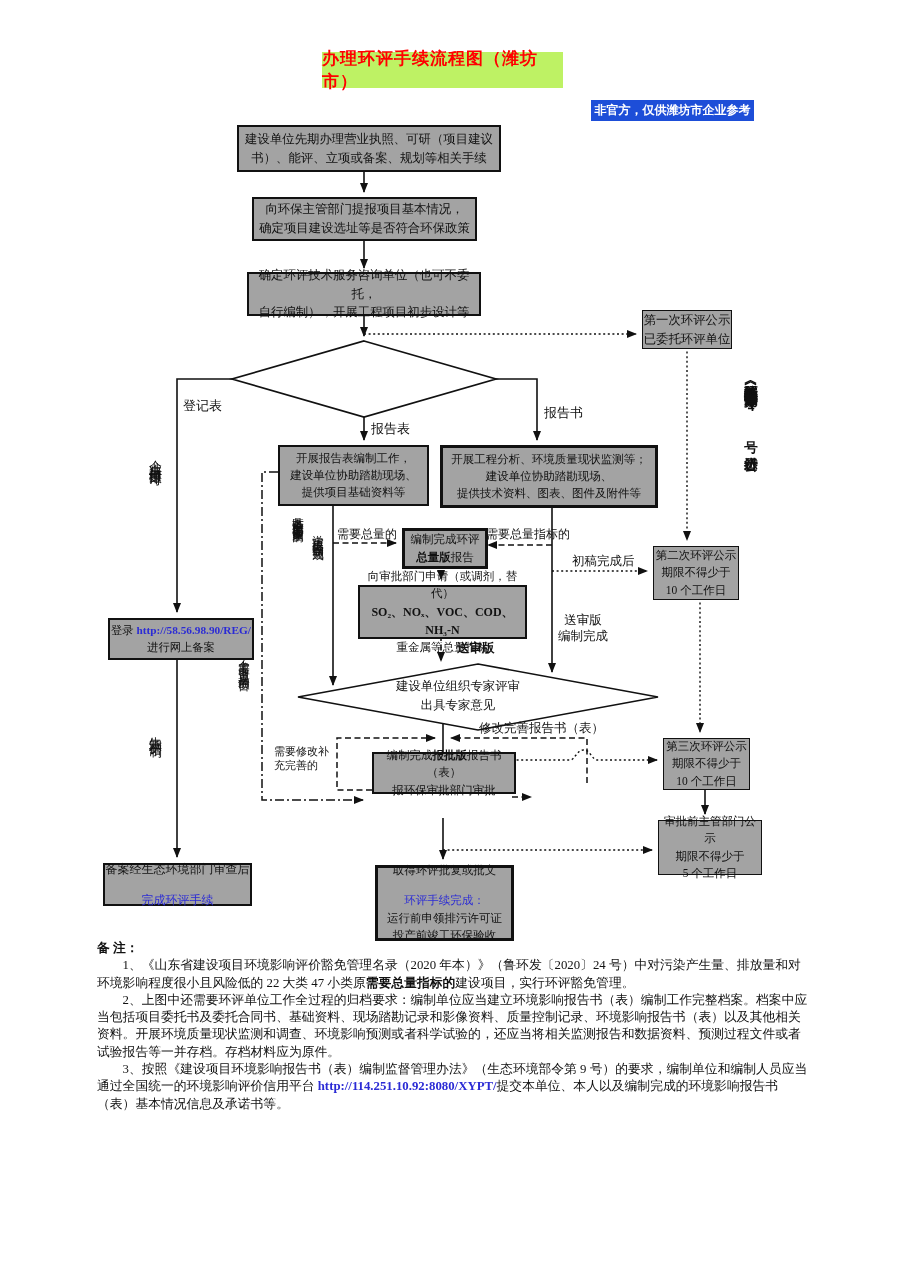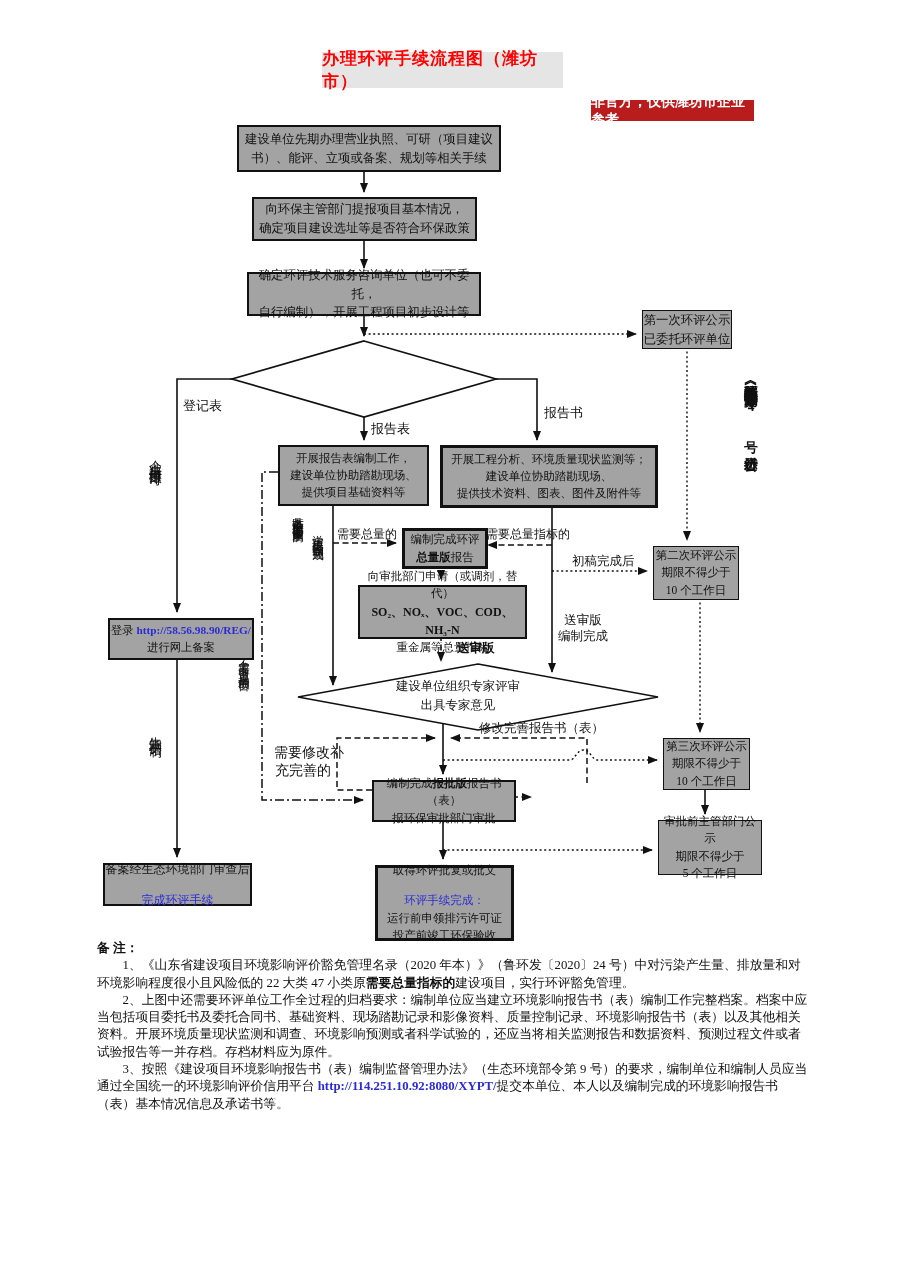--- a/index.html
+++ b/index.html
@@ -10,24 +10,24 @@
         align-items:center;justify-content:center;text-align:center;font-size:11.5px;line-height:1.5;}
   .node.b3{border-width:3px;}
   .node.b1{border-width:1.5px;}
   .fs12{font-size:12.4px;}
   .lbl{position:absolute;white-space:nowrap;font-size:12px;line-height:1.3;}
   .vert{writing-mode:vertical-rl;text-orientation:upright;}
   .dtext{position:absolute;text-align:center;font-size:12.4px;line-height:1.6;}
   .blue{color:#2b2bd5;margin-top:13px;}
   .bold{font-weight:bold;}
   a.link, .link{color:#2b2bd5;font-weight:bold;cursor:pointer;}
-  .title{position:absolute;left:322px;top:52px;width:241px;height:36px;background:#e5e5e5;color:#ff0000;
+  .title{position:absolute;left:322px;top:52px;width:241px;height:36px;background:#bef264;color:#ff0000;
          font-weight:bold;font-size:17px;letter-spacing:1px;display:flex;align-items:center;justify-content:center;}
-  .badge{position:absolute;left:591px;top:100px;width:163px;height:21px;background:#b91c1c;color:#fff;
-         font-weight:bold;font-size:14px;display:flex;align-items:center;justify-content:center;}
+  .badge{position:absolute;left:591px;top:100px;width:163px;height:21px;background:#1d4ed8;color:#fff;
+         font-weight:bold;font-size:12px;display:flex;align-items:center;justify-content:center;}
   .notes{position:absolute;left:97px;top:940px;width:714px;font-size:12.8px;line-height:17.3px;}
   .notes p{margin:0;text-indent:2em;}
   .notes .nh{font-weight:bold;text-indent:0;}
 </style>
 </head>
 <body>
 
 <div id="canvas">
 
   <svg id="connectors" width="900" height="1272">
@@ -149,27 +149,27 @@
     <div>期限不得少于</div>
     <div>10 个工作日</div>
   </div>
 
   <div class="dtext" style="left:348px;top:677px;width:220px;line-height:1.55">
     <div>建设单位组织专家评审</div>
     <div>出具专家意见</div>
   </div>
 
   <div class="lbl" style="left:479px;top:720px;font-size:12.5px">修改完善报告书（表）</div>
-  <div class="lbl" style="left:274px;top:744px;width:58px;text-align:center;font-size:14px">
+  <div class="lbl" style="left:274px;top:744px;width:58px;font-size:11px">
     <div>需要修改补</div>
     <div>充完善的</div>
   </div>
   <div class="lbl vert" style="left:236px;top:650px;font-size:11.5px;letter-spacing:2.5px">不需要申请总量的项目</div>
 
-  <div class="node" style="left:372px;top:780px;width:140px;height:38px">
+  <div class="node" style="left:372px;top:752px;width:140px;height:38px">
     <div><span>编制完成</span><span class="bold">报批版</span><span>报告书（表）</span></div>
     <div>报环保审批部门审批</div>
   </div>
 
 
   <div class="node b1" style="left:663px;top:738px;width:85px;height:50px">
     <div>第三次环评公示</div>
     <div>期限不得少于</div>
     <div>10 个工作日</div>
   </div>

